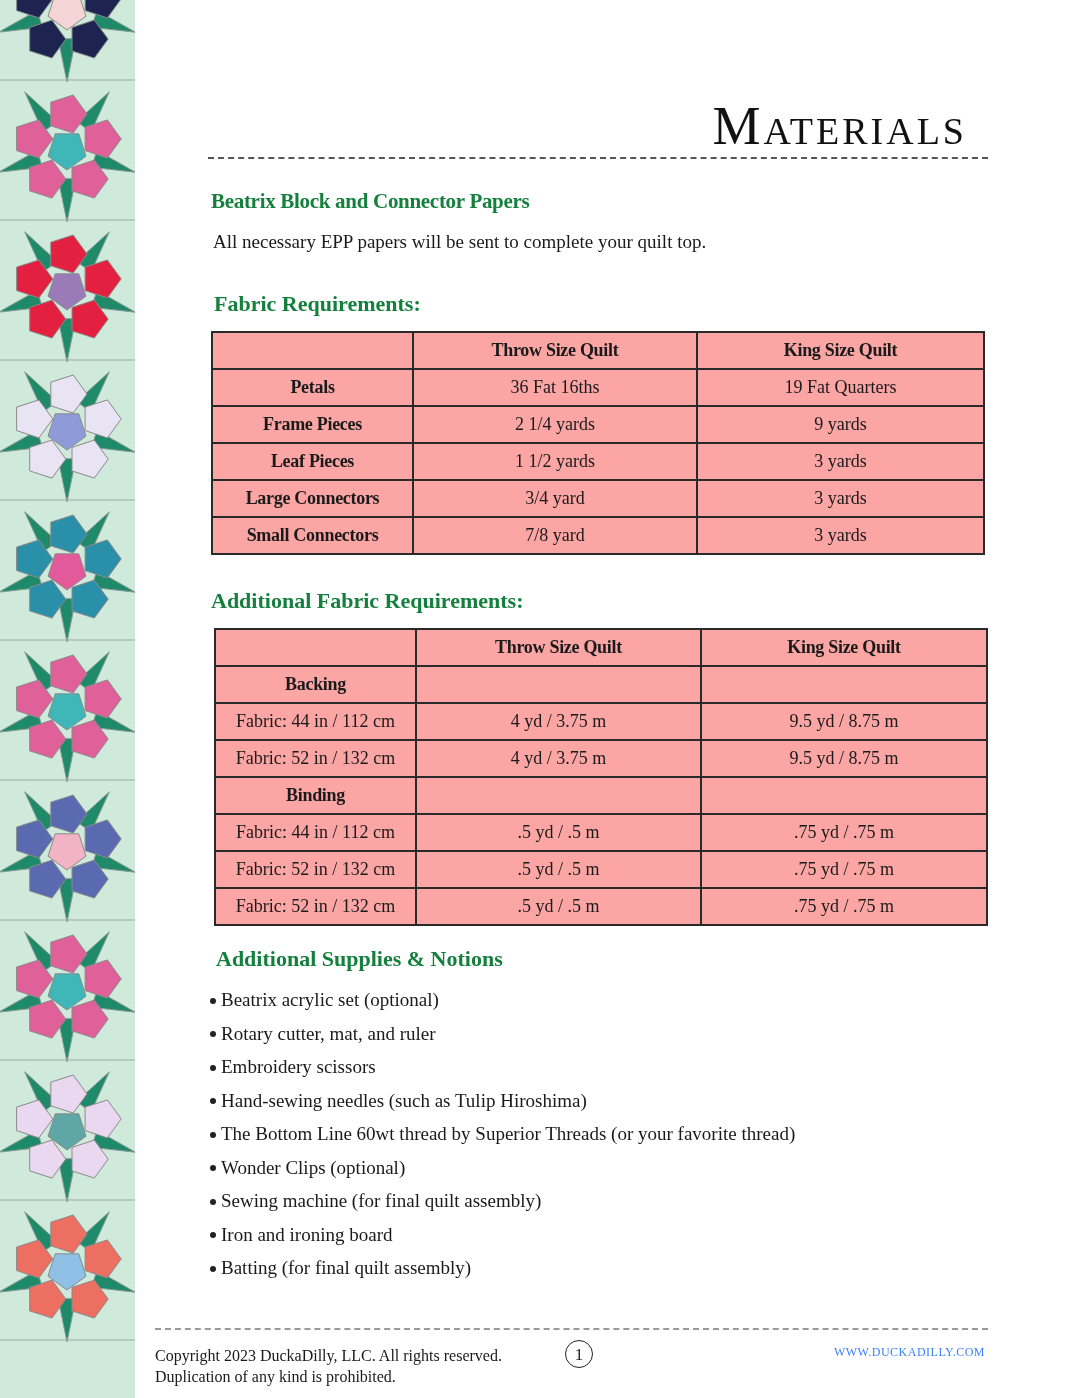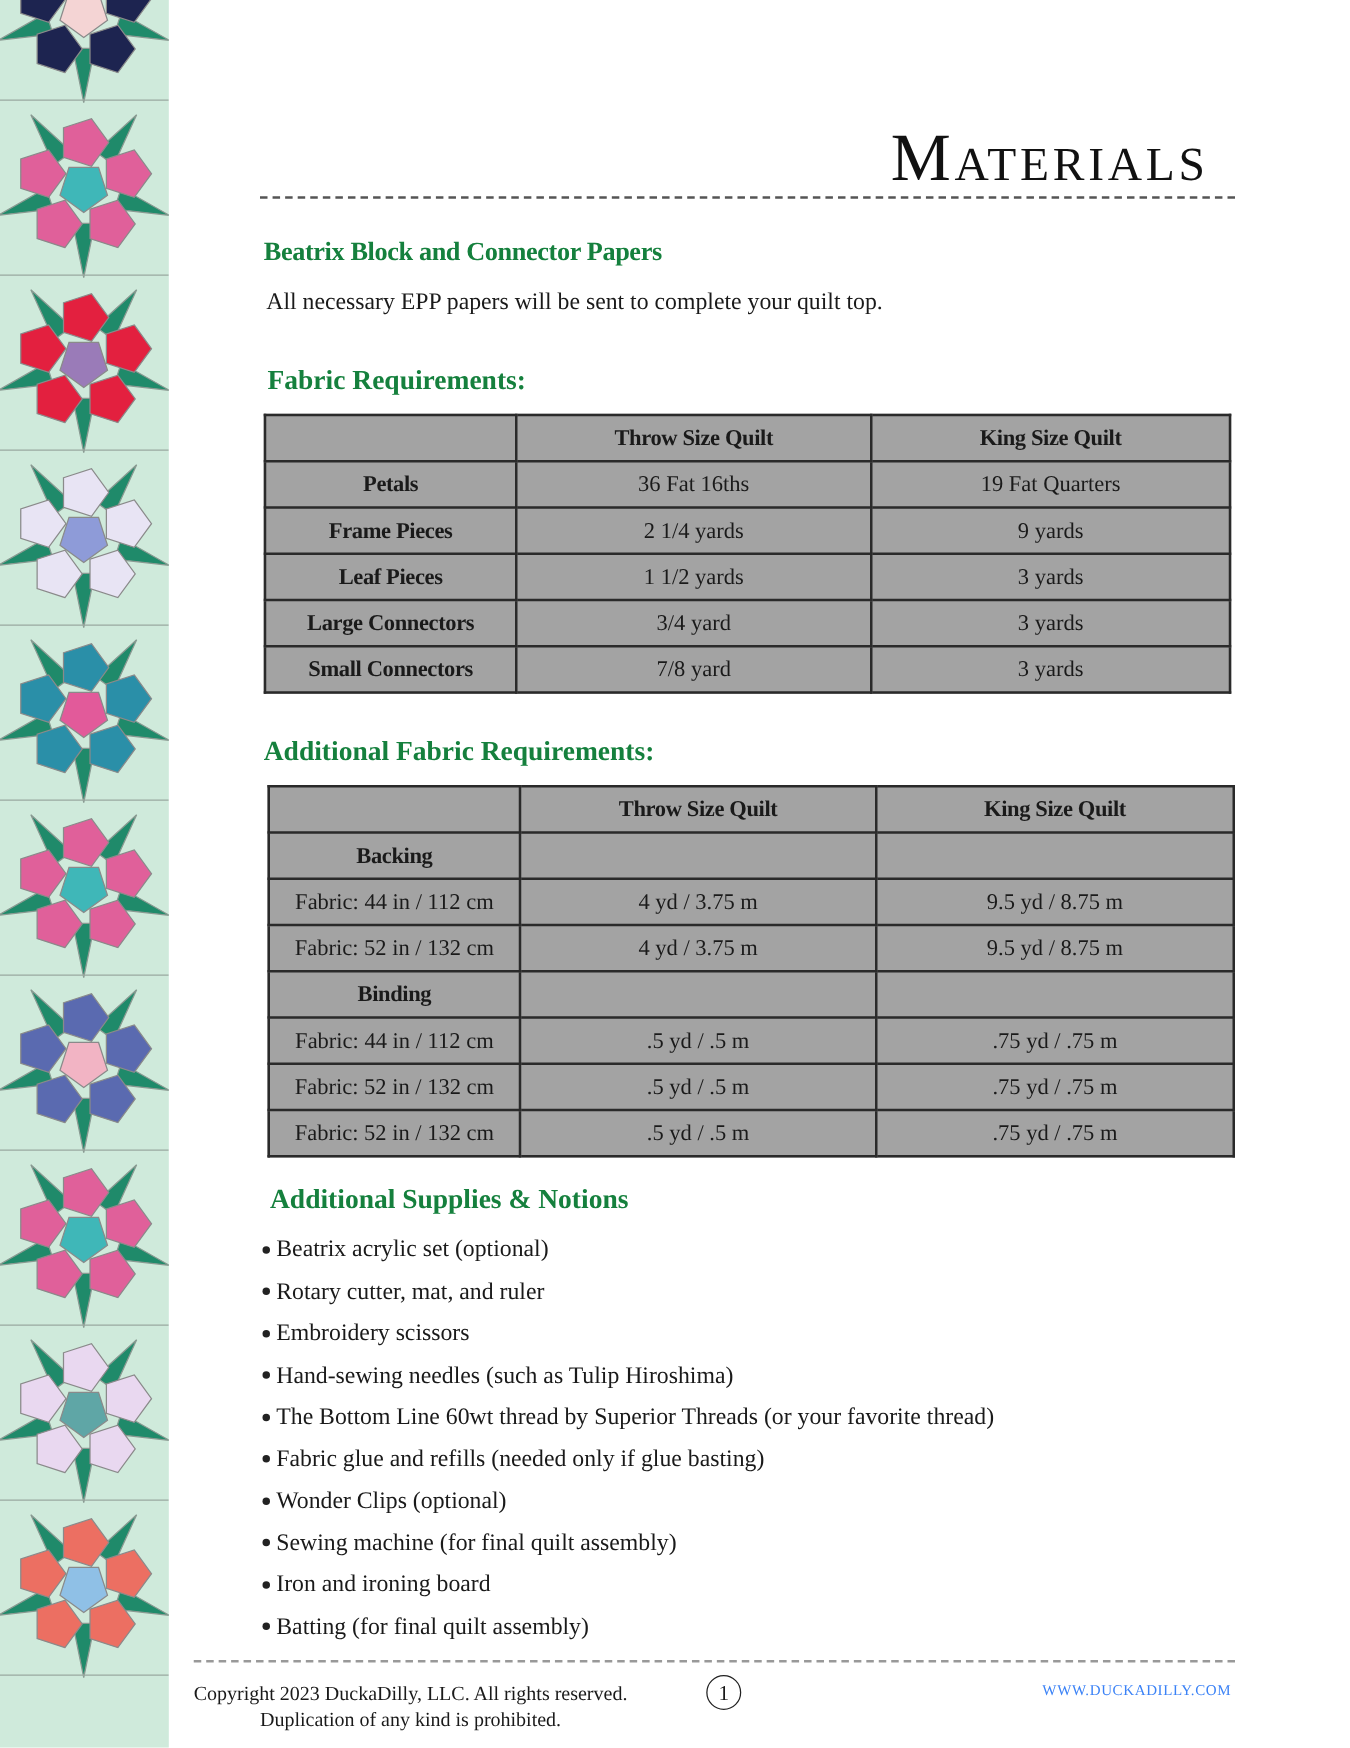--- a/index.html
+++ b/index.html
@@ -20,42 +20,42 @@
   .dash-rule.bottom { top: 1328px; left: 155px; width: 833px; border-top-color: #999; }
 
   .section-heading { position: absolute; color: #15803d; font-weight: bold; margin: 0; line-height: 1; }
   .h-papers { left: 211px; top: 191px; font-size: 21px; letter-spacing: -0.3px; }
   .h-fabric { left: 214px; top: 293px; font-size: 22px; }
   .h-additional { left: 211px; top: 590px; font-size: 22px; }
   .h-supplies { left: 216px; top: 948px; font-size: 22px; }
 
   .intro-text { position: absolute; left: 213px; top: 232px; font-size: 19px; margin: 0; line-height: 1; }
 
-  table.req { position: absolute; border-collapse: collapse; background: #a3a3a3; }
+  table.req { position: absolute; border-collapse: collapse; background: #fca5a5; }
   table.req td { border: 2px solid #2a2a2a; text-align: center; font-size: 18px; padding: 0; }
   table.req .col-head { font-weight: bold; letter-spacing: -0.3px; }
   table.req .row-head { font-weight: bold; letter-spacing: -0.3px; }
   table.req .row-label { font-weight: normal; font-family: Liberation Serif, serif; }
 
   #fabric-table { left: 211px; top: 331px; width: 774px; }
   #fabric-table td { height: 35px; }
   #fabric-table td:nth-child(1) { width: 199px; }
   #fabric-table td:nth-child(2) { width: 282px; }
 
   #additional-table { left: 214px; top: 628px; width: 774px; }
   #additional-table td { height: 35px; }
   #additional-table td:nth-child(1) { width: 199px; }
   #additional-table td:nth-child(2) { width: 283px; }
 
   ul.supplies { position: absolute; left: 210px; top: 985px; margin: 0; padding: 0; list-style: none; }
   ul.supplies li { font-size: 19px; height: 33.5px; line-height: 30px; white-space: nowrap; }
   ul.supplies .bullet { display: inline-block; width: 6px; height: 6px; border-radius: 50%;
                         background: #222; margin-right: 5px; vertical-align: middle; position: relative; top: -1px; }
 
-  .footer-copy { position: absolute; left: 155px; top: 1345px; font-size: 16px; line-height: 21px; margin: 0; text-align: center; }
+  .footer-copy { position: absolute; left: 155px; top: 1345px; font-size: 16px; line-height: 21px; margin: 0; }
   .page-number { position: absolute; left: 565px; top: 1340px; width: 28px; height: 28px; border: 1.5px solid #222;
                  border-radius: 50%; text-align: center; line-height: 28px; font-size: 17px; box-sizing: border-box; }
   .footer-site { position: absolute; right: 95px; top: 1345px; font-size: 12px; letter-spacing: 0.5px; color: #3b82f6; }
 </style>
 </head>
 <body>
 
 <div id="quilt-strip">
     <svg width="135" height="1398">
       <rect width="135" height="1398" fill="#cfeadb"></rect>
@@ -270,21 +270,20 @@
   </tbody>
 </table>
 
 <h2 class="section-heading h-supplies">Additional Supplies &amp; Notions</h2>
 <ul class="supplies">
   <li><span class="bullet"></span><span>Beatrix acrylic set (optional)</span></li>
   <li><span class="bullet"></span><span>Rotary cutter, mat, and ruler</span></li>
   <li><span class="bullet"></span><span>Embroidery scissors</span></li>
   <li><span class="bullet"></span><span>Hand-sewing needles (such as Tulip Hiroshima)</span></li>
   <li><span class="bullet"></span><span>The Bottom Line 60wt thread by Superior Threads (or your favorite thread)</span></li>
-  <li><span class="bullet"></span><span>Fabric glue and refills (needed only if glue basting)</span></li>
   <li><span class="bullet"></span><span>Wonder Clips (optional)</span></li>
   <li><span class="bullet"></span><span>Sewing machine (for final quilt assembly)</span></li>
   <li><span class="bullet"></span><span>Iron and ironing board</span></li>
   <li><span class="bullet"></span><span>Batting (for final quilt assembly)</span></li>
 </ul>
 
 <div class="dash-rule bottom"></div>
 <p class="footer-copy">
   <span>Copyright 2023 DuckaDilly, LLC. All rights reserved.</span><br>
   <span>Duplication of any kind is prohibited.</span>

